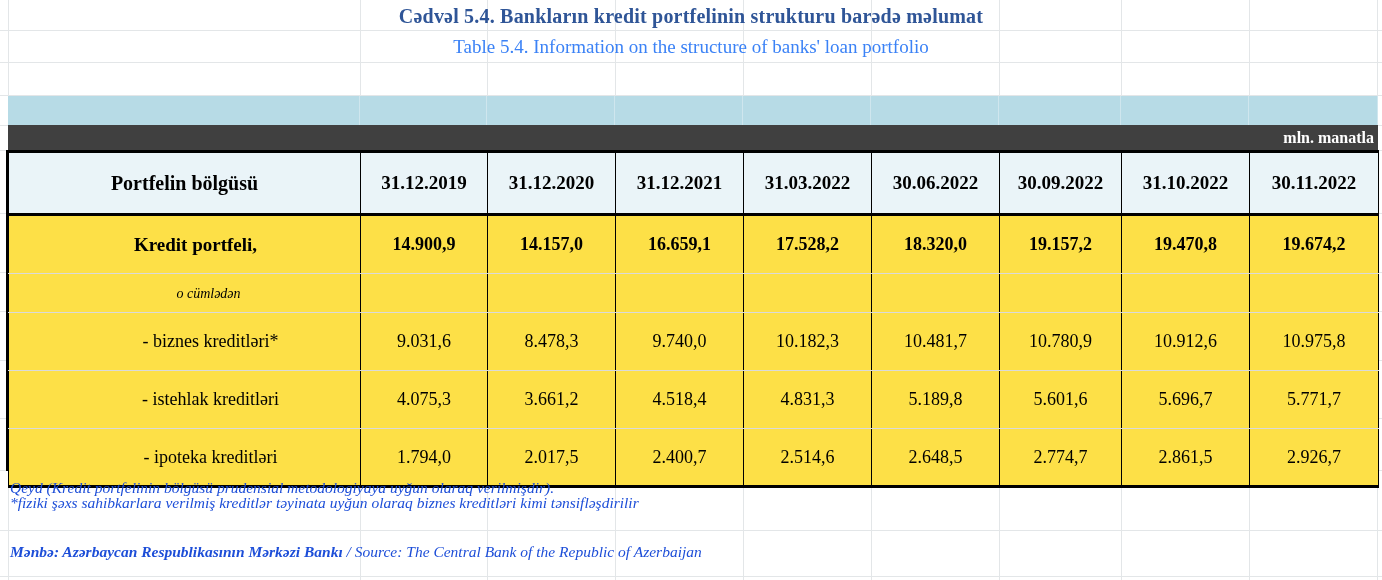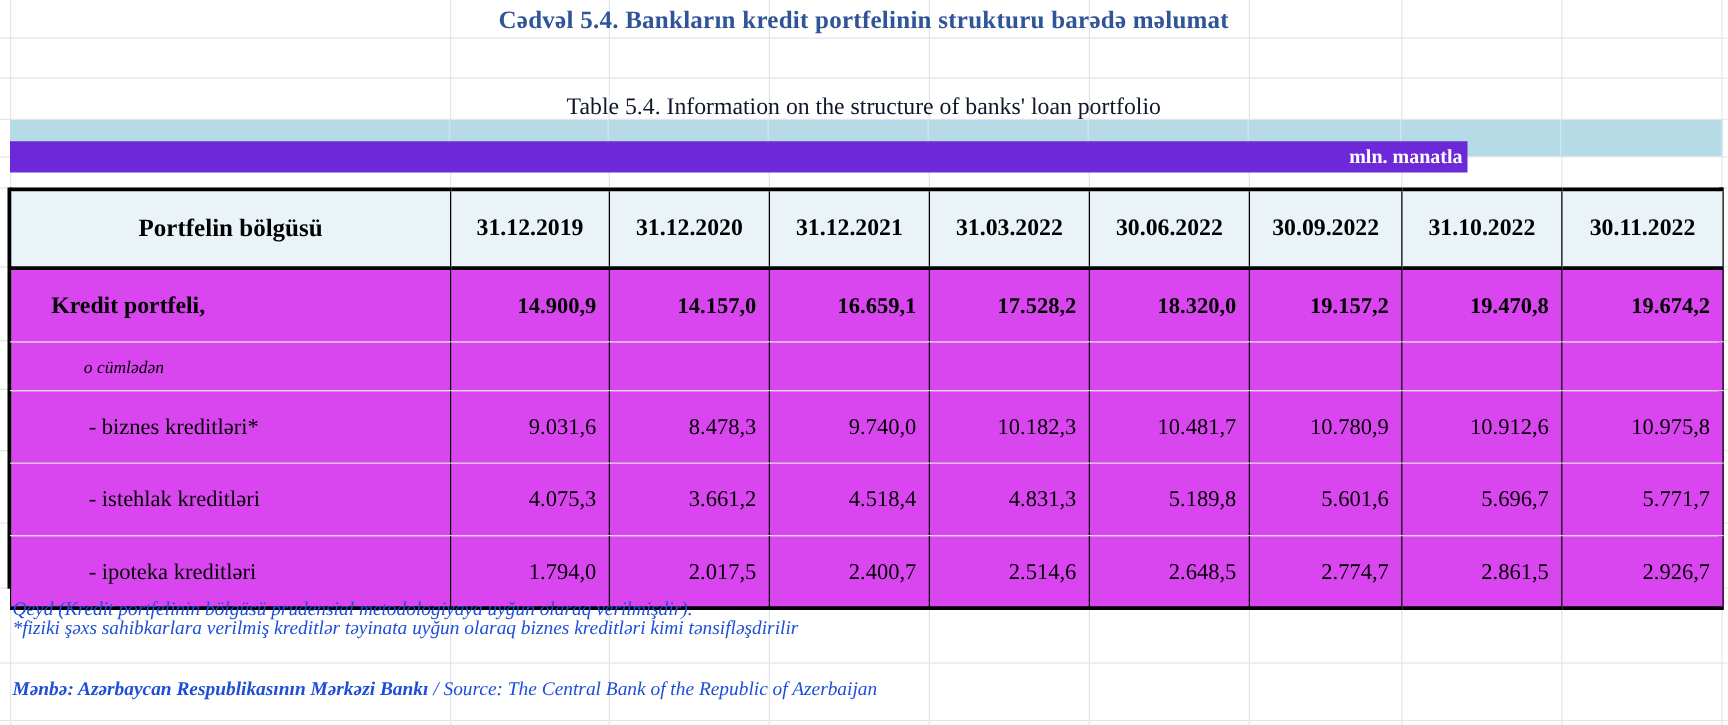--- a/index.html
+++ b/index.html
@@ -52,22 +52,21 @@
     font-size: 20px;
     color: #2f5597;
     letter-spacing: .2px;
   }
   #title-en {
     top: 33px;
     height: 28px;
     line-height: 28px;
     font-weight: normal;
     font-size: 19px;
-    color: #0f172a;
-    margin-top: 39px;
+    color: #3b82f6;
   }
 
   
   #band-light {
     position: absolute;
     left: 8px;
     top: 96px;
     width: 1370px;
     height: 29px;
     background: #b7dbe6;
@@ -75,24 +74,24 @@
   #band-light .seg {
     position: absolute;
     top: 0;
     height: 29px;
     border-right: 1px solid #cfe6ee;
     box-sizing: border-box;
   }
   #band-teal {
     position: absolute;
     left: 8px;
-    top: 113px;
-    width: 1166px;
+    top: 125px;
+    width: 1370px;
     height: 25px;
-    background: #6d28d9;
+    background: #404040;
     color: #ffffff;
     font-weight: bold;
     font-size: 16px;
     text-align: right;
     line-height: 25px;
     padding-right: 4px;
     box-sizing: border-box;
   }
 
   
@@ -103,21 +102,22 @@
     width: 1370px;
     border-collapse: collapse;
     table-layout: fixed;
     font-size: 17px;
   }
   #main-table th, #main-table td {
     border-left: 1px solid #000;
     border-right: 1px solid #000;
     padding: 0 10px;
     box-sizing: border-box;
-    background: #d946ef;
+    background: #fde047;
+    text-align: center;
   }
   #main-table thead th {
     background: #eaf4f8;
     border-top: 3px solid #000;
     border-bottom: 3px solid #000;
     font-weight: bold;
     height: 63px;
     font-size: 19px;
   }
   #main-table thead th.col-label { text-align: center; }

